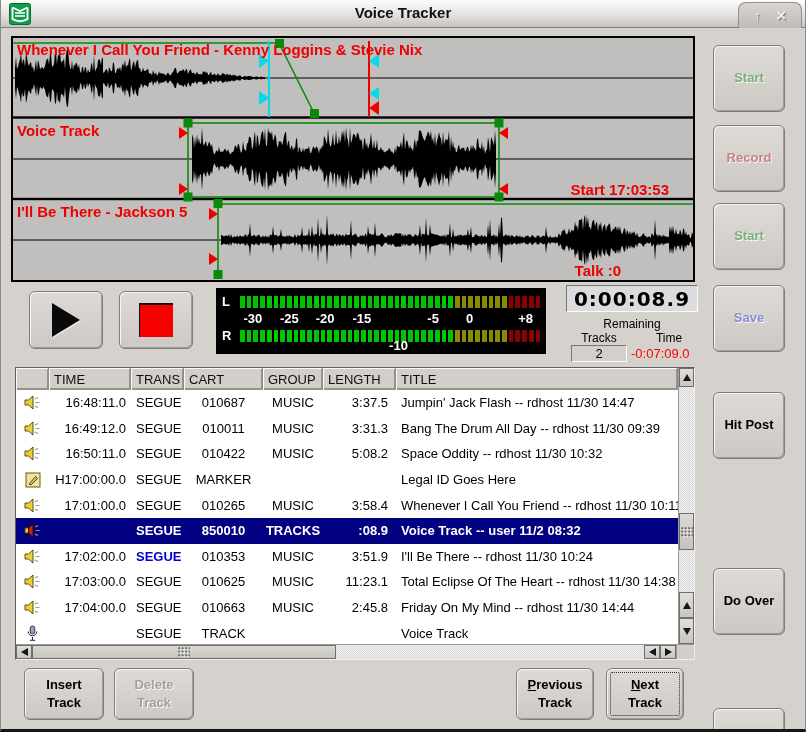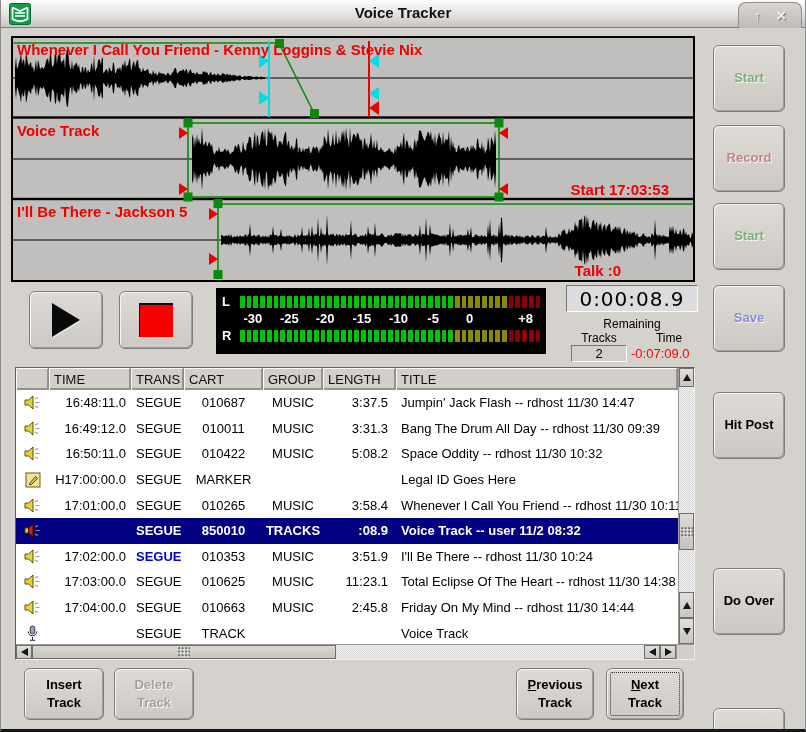--- a/index.html
+++ b/index.html
@@ -36,21 +36,21 @@
   .meter{position:absolute;left:215px;top:288px;width:330px;height:66px;background:#000;padding:6px 6px 5px 6px}
   .mrow{display:flex;align-items:center;height:15px}
   .mlabel{width:18px;color:#fff;font-weight:bold;font-size:13px}
   .mbars{flex:1;display:flex;gap:2px;height:12px}
   .mbars div{flex:1}
   .mscale{position:relative;height:19px}
   .mscale span{position:absolute;top:2px;transform:translateX(-50%);color:#fff;
     font-weight:bold;font-size:13px}
   .clock{position:absolute;left:565px;top:285px;width:132px;height:27px;background:#dcdcdc;
     border-top:1px solid #777;border-left:1px solid #777;border-bottom:1px solid #fbfbfb;border-right:1px solid #fbfbfb;
-    font-family:"DejaVu Sans",sans-serif;font-weight:normal;font-size:20px;color:#000;
+    font-family:"DejaVu Sans",sans-serif;font-weight:bold;font-size:20px;color:#000;
     display:flex;align-items:center;justify-content:center;letter-spacing:1px}
   .remaining-label{position:absolute;left:565px;top:317px;width:132px;text-align:center;font-size:12px;color:#000}
   .rem-sub{position:absolute;top:331px;font-size:12px;color:#000;width:60px;text-align:center}
   .tracks-box{position:absolute;left:570px;top:345px;width:56px;height:17px;background:#d3d0cb;
     border-top:1px solid #777;border-left:1px solid #777;border-bottom:1px solid #fafafa;border-right:1px solid #fafafa;
     font-size:13px;display:flex;align-items:center;justify-content:center}
   .time-neg{position:absolute;left:630px;top:345px;width:70px;height:17px;
     font-size:13px;color:#ff0000;display:flex;align-items:center;overflow:hidden;white-space:nowrap}
   
   .table{position:absolute;left:14px;top:367px;width:680px;height:293px;background:#fff;
@@ -223,21 +223,21 @@
           <div style="background: rgb(138, 0, 0);"></div>
           <div style="background: rgb(138, 0, 0);"></div>
           <div style="background: rgb(138, 0, 0);"></div>
         </div>
     </div>
     <div class="mscale" id="mscale">
         <span style="left: 9.7%;">-30</span>
         <span style="left: 21.2%;">-25</span>
         <span style="left: 32.4%;">-20</span>
         <span style="left: 44%;">-15</span>
-        <span style="left: 55.5%;">-10</span>
+        <span style="left: 55.5%; margin-top: 27px;">-10</span>
         <span style="left: 66.4%;">-5</span>
         <span style="left: 77.9%;">0</span>
         <span style="left: 95.5%;">+8</span>
       </div>
     <div class="mrow">
       <span class="mlabel">R</span>
       <div class="mbars" id="mbars-r">
           <div style="background: rgb(0, 196, 0);"></div>
           <div style="background: rgb(0, 196, 0);"></div>
           <div style="background: rgb(0, 196, 0);"></div>

